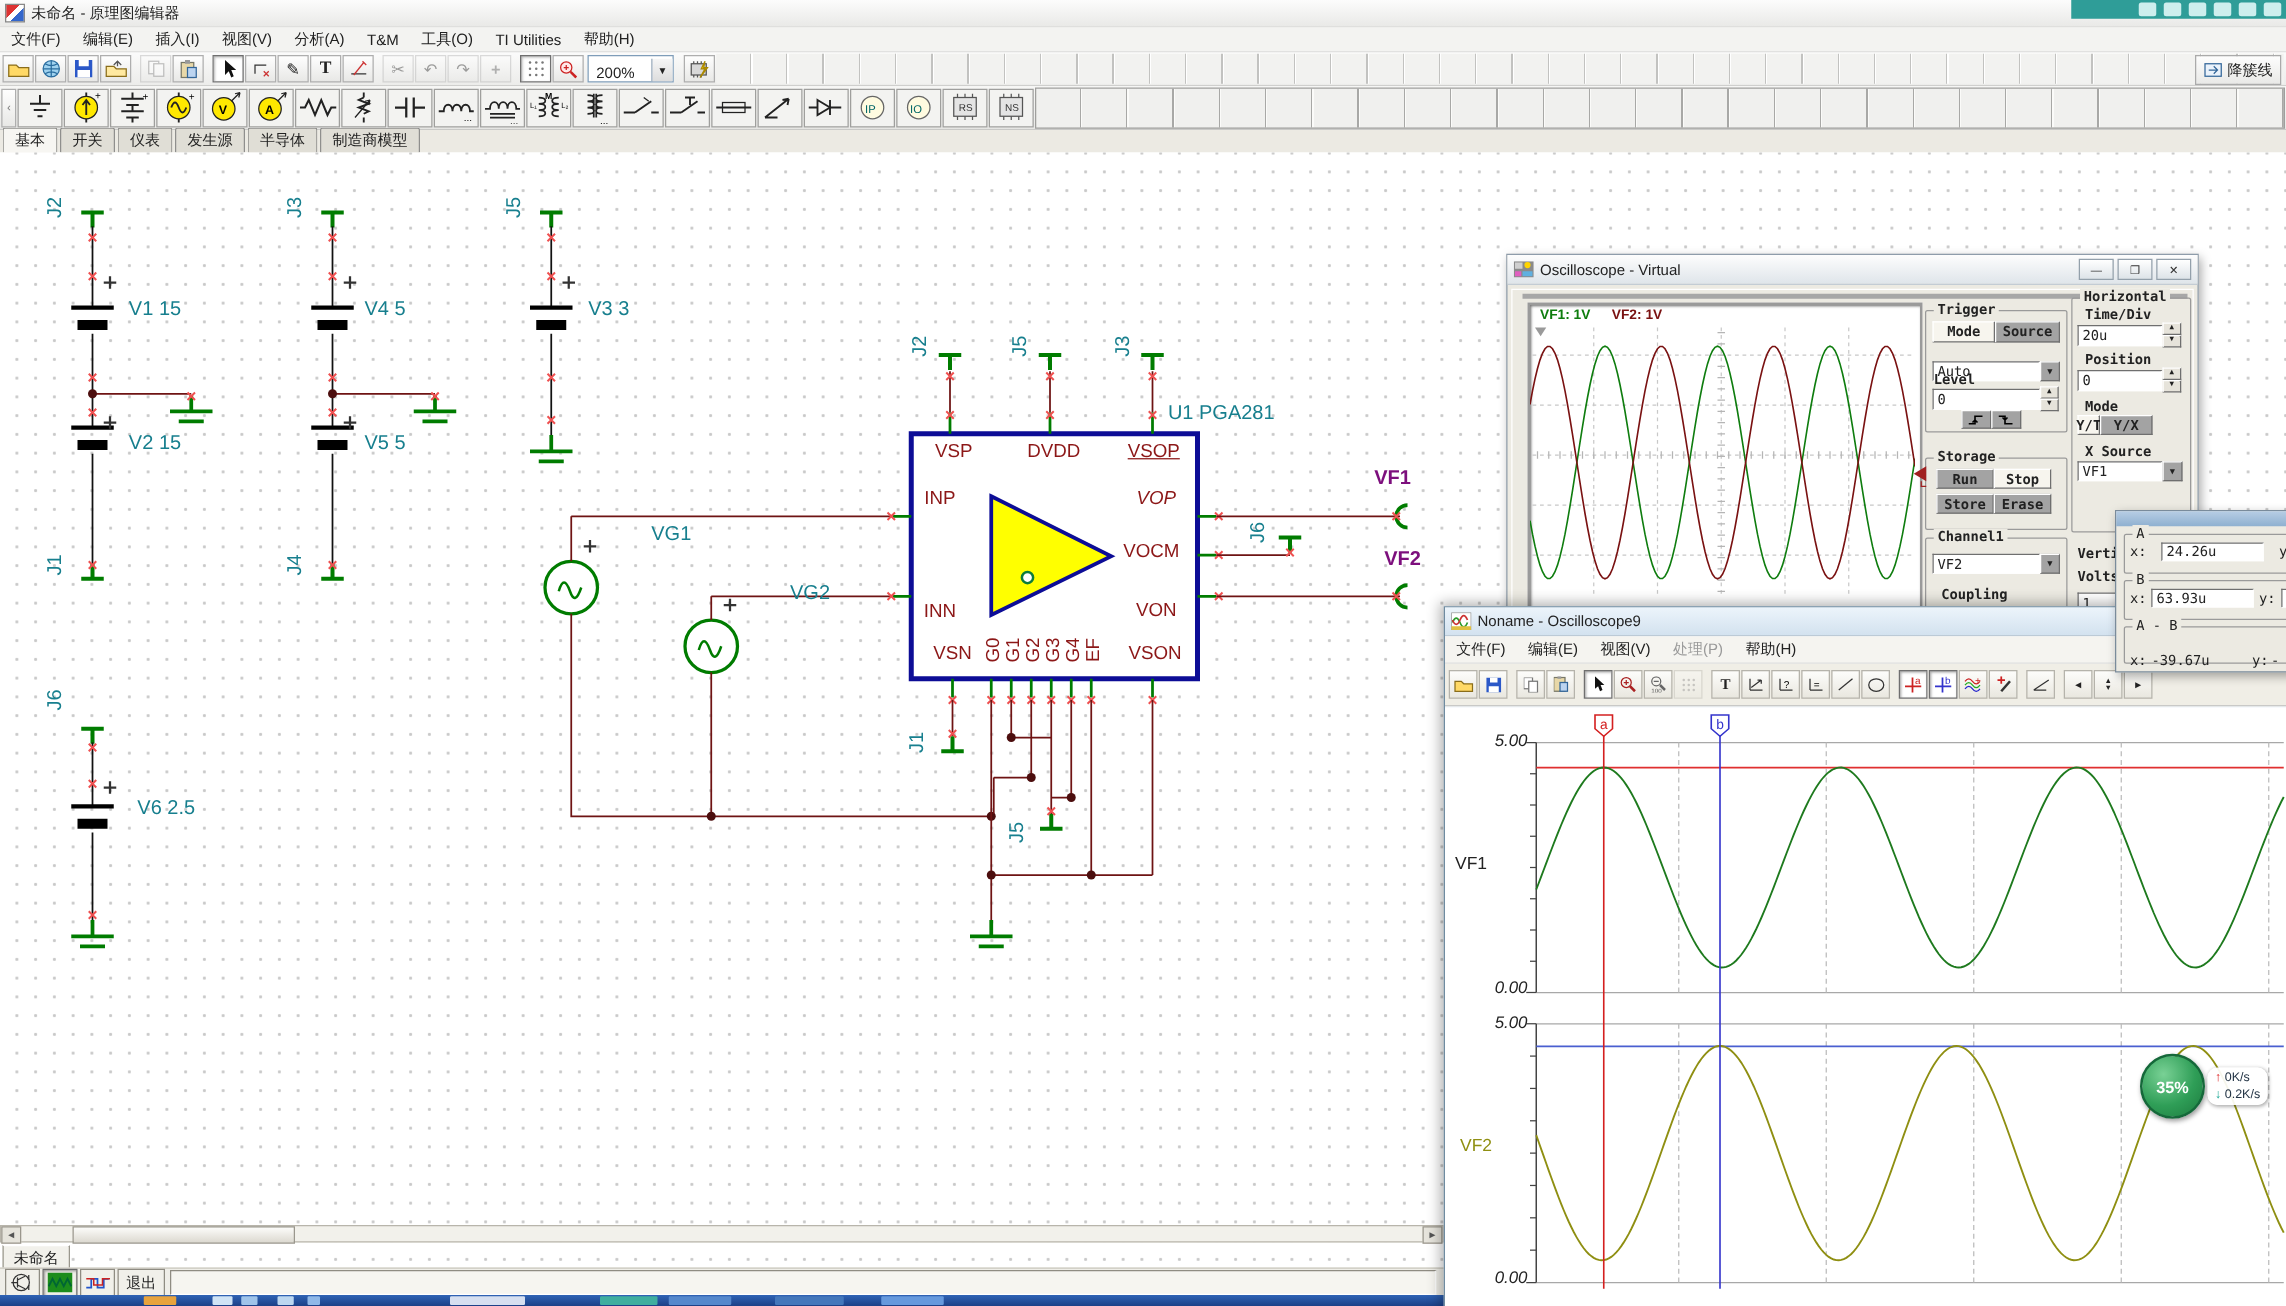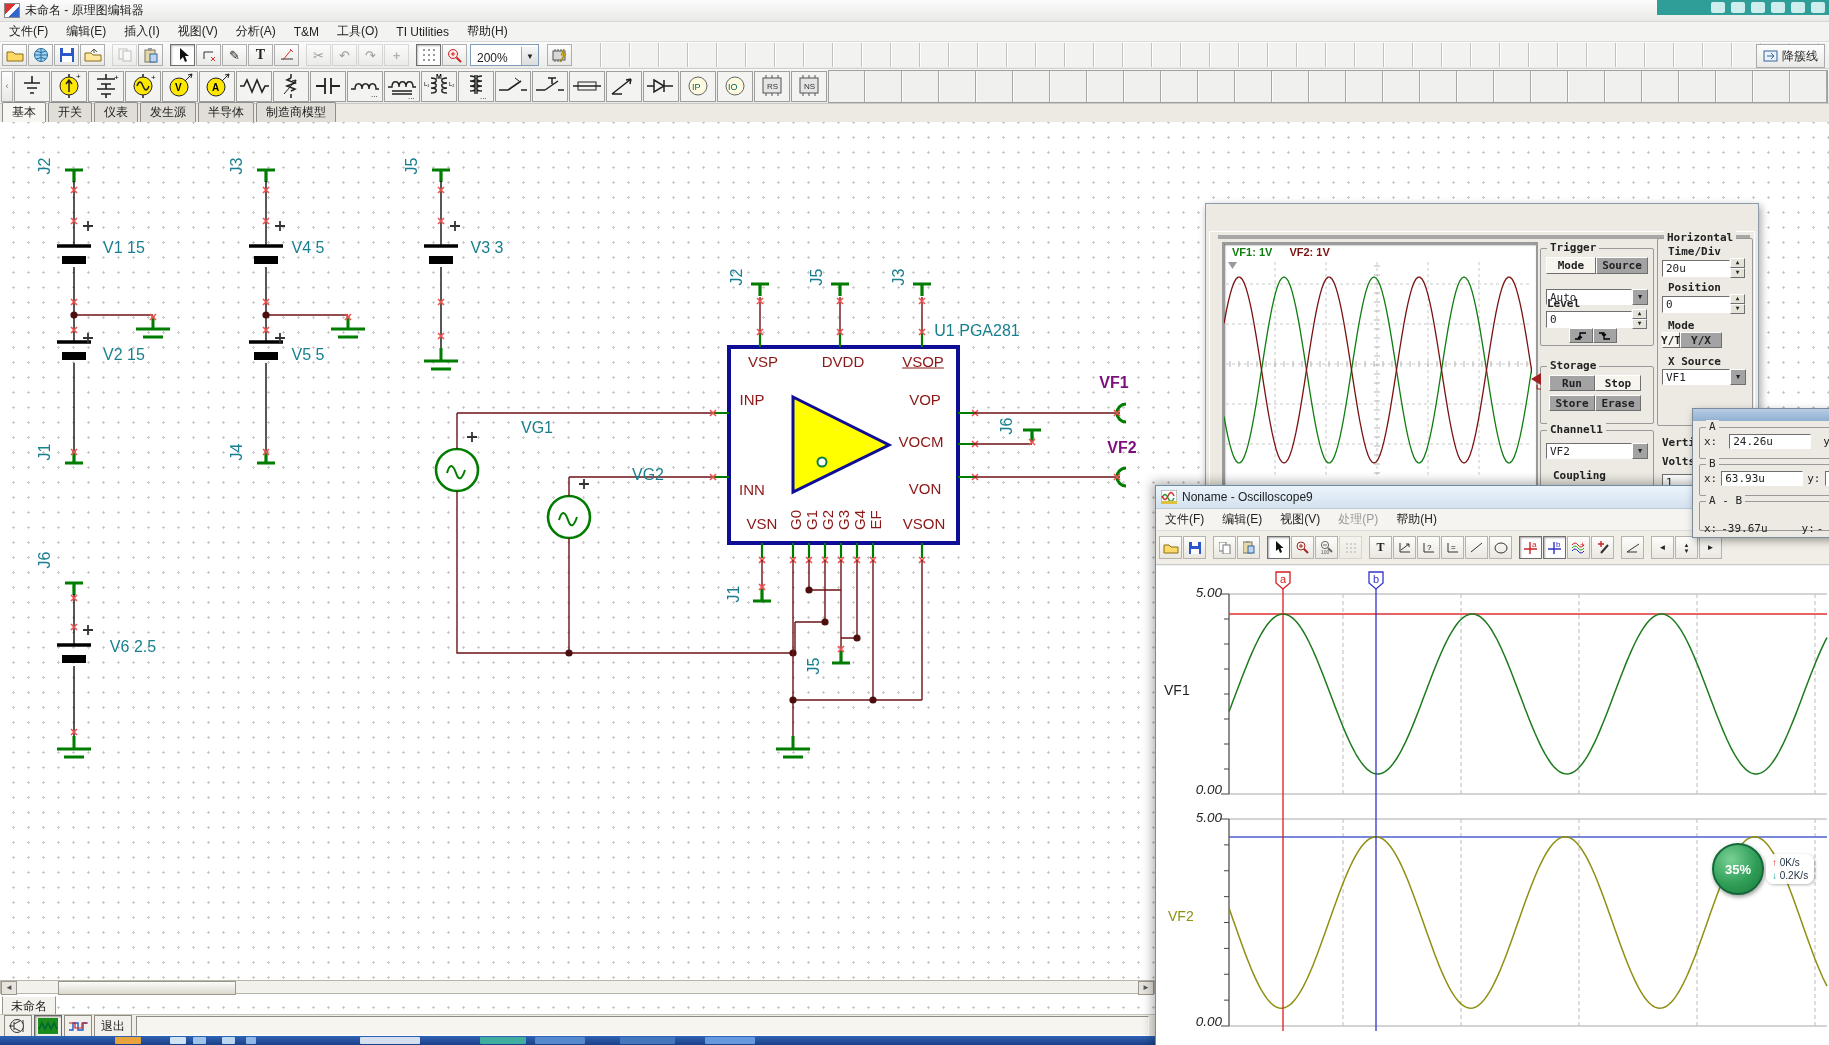--- a/index.html
+++ b/index.html
@@ -585,21 +585,21 @@
       <div class="slabel lt rot" style="left: 817px; top: 155px;">J5</div>
       <div class="slabel lt rot" style="left: 899px; top: 155px;">J3</div>
       <div class="slabel lt rot" style="left: 734px; top: 472px;">J1</div>
       <div class="slabel lt rot" style="left: 814px; top: 544px;">J5</div>
       <div class="slabel lt rot" style="left: 1007px; top: 304px;">J6</div>
       <div class="slabel lp" style="left: 763px; top: 239px;">VSP</div>
       <div class="slabel lp" style="left: 843px; top: 239px;">DVDD</div>
       <div class="slabel lp" style="left: 923px; top: 239px; text-decoration: underline;">VSOP</div>
       <div class="slabel lp" style="left: 752px; top: 277px;">INP</div>
       <div class="slabel lp" style="left: 752px; top: 367px;">INN</div>
-      <div class="slabel lp" style="left: 925px; top: 277px;">VOP</div>
+      <div class="slabel lp" style="left: 925px; top: 277px; font-style: italic;">VOP</div>
       <div class="slabel lp" style="left: 921px; top: 319px;">VOCM</div>
       <div class="slabel lp" style="left: 925px; top: 366px;">VON</div>
       <div class="slabel lp" style="left: 762px; top: 401px;">VSN</div>
       <div class="slabel lp" style="left: 924px; top: 401px;">VSON</div>
       <div class="slabel lp rot" style="left: 795px; top: 398px;">G0</div>
       <div class="slabel lp rot" style="left: 811px; top: 398px;">G1</div>
       <div class="slabel lp rot" style="left: 827px; top: 398px;">G2</div>
       <div class="slabel lp rot" style="left: 843px; top: 398px;">G3</div>
       <div class="slabel lp rot" style="left: 859px; top: 398px;">G4</div>
       <div class="slabel lp rot" style="left: 875px; top: 398px;">EF</div>
@@ -643,20 +643,35 @@
   <div class="tbblob" style="left:222px;width:13px;background:#bcd7f0"></div>
   <div class="tbblob" style="left:246px;width:10px;background:#8fb8e8"></div>
   <div class="tbblob" style="left:360px;width:60px;background:#d6dff0"></div>
   <div class="tbblob" style="left:480px;width:46px;background:#3fae9f"></div>
   <div class="tbblob" style="left:535px;width:50px;background:#5588cc"></div>
   <div class="tbblob" style="left:620px;width:55px;background:#4477bb"></div>
   <div class="tbblob" style="left:705px;width:50px;background:#6699dd"></div>
 </div>
 
 <div id="scopewin" class="win">
+  <div class="wtitle">
+    <svg width="16" height="13" style="margin-right:5px">
+        <rect width="16" height="13" fill="#8a8a8a"></rect>
+        <rect x="1" y="1" width="6" height="5" fill="#cfcfcf"></rect>
+        <circle cx="11" cy="3" r="2.5" fill="#ffd400"></circle>
+        <rect x="1" y="8" width="5" height="4" fill="#e060c0"></rect>
+        <rect x="7" y="8" width="8" height="4" fill="#60b0e0"></rect>
+      </svg>
+    <span>Oscilloscope - Virtual</span>
+    <div class="wbtns">
+      <div class="wbtn">—</div>
+      <div class="wbtn">❐</div>
+      <div class="wbtn">✕</div>
+    </div>
+  </div>
   <div id="scopeclient">
     <div id="scopetopline"></div>
     <div id="screen">
       <div id="chlabels">
         <span class="c1">VF1: 1V</span>
         <span class="c2">VF2: 1V</span>
       </div>
       <svg id="scope-svg" width="308" height="239" style="position:absolute;left:0;top:0">
           <line x1="51" y1="18" x2="51" y2="234" stroke="#c8c8c8" stroke-dasharray="3,3"></line>
           <line x1="102" y1="18" x2="102" y2="234" stroke="#c8c8c8" stroke-dasharray="3,3"></line>

